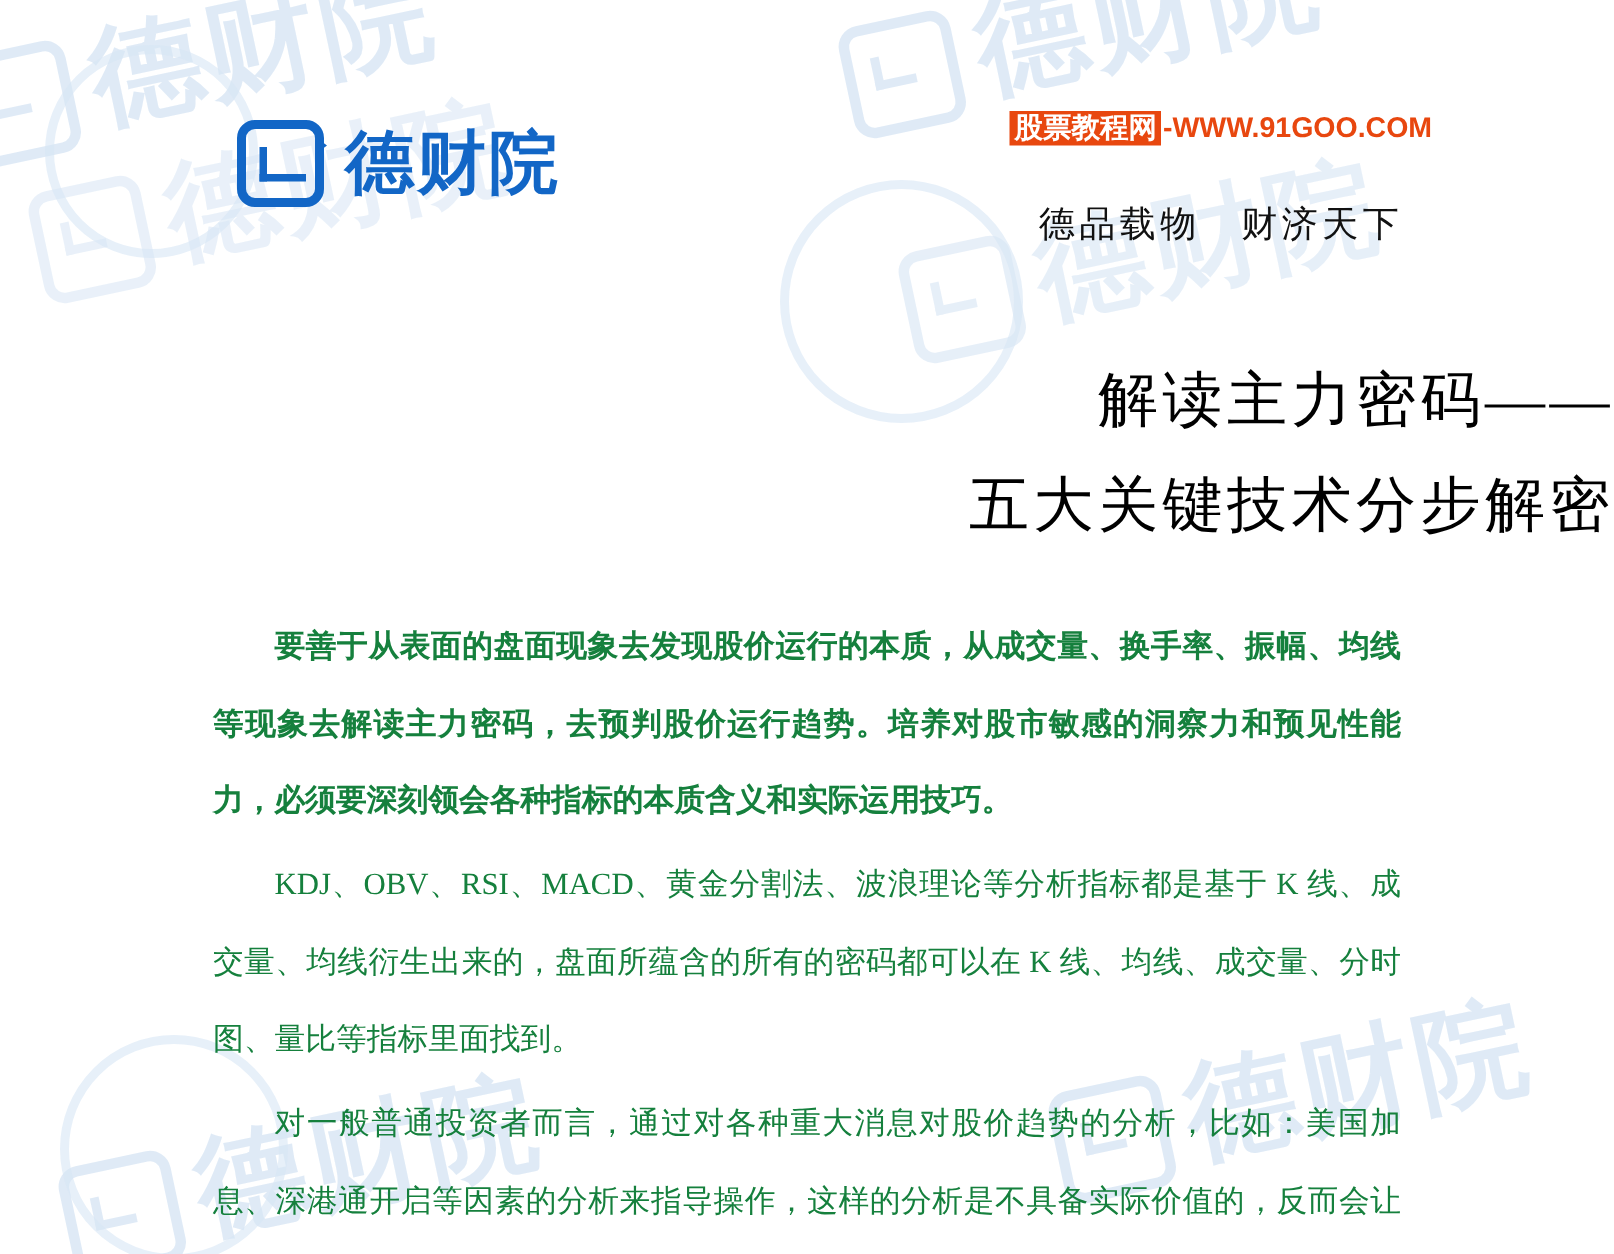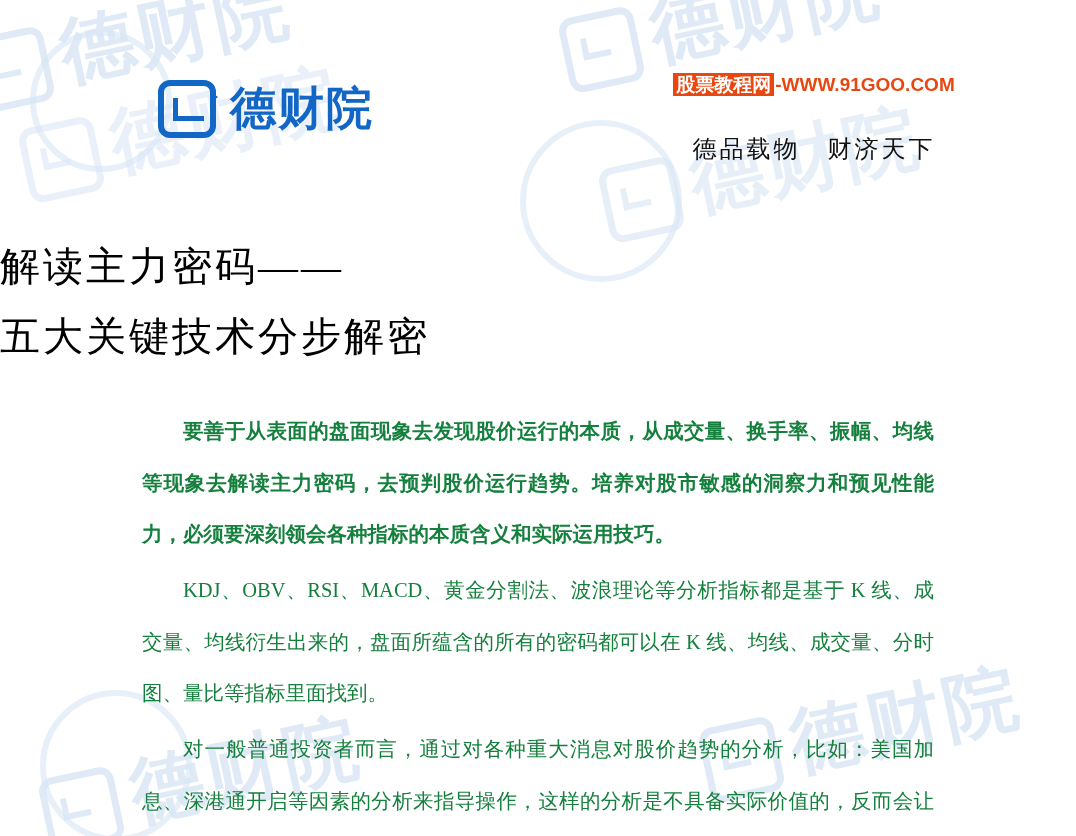--- a/index.html
+++ b/index.html
@@ -140,21 +140,21 @@
   #slogan {
     margin-top: 35px;
     font-size: 24px;
     color: #111111;
     letter-spacing: 3px;
     white-space: nowrap;
   }
 
   
   #doc-title {
-    text-align: left;
+    text-align: right;
     margin-top: 62px;
   }
   .title-line {
     font-size: 40px;
     color: #000000;
     letter-spacing: 3px;
     line-height: 1.75;
   }
 
   

